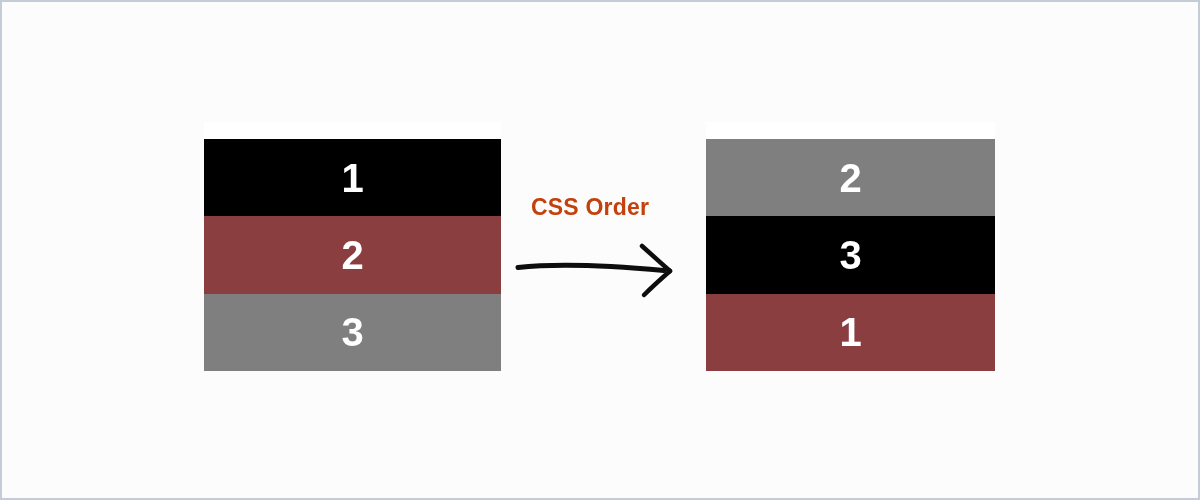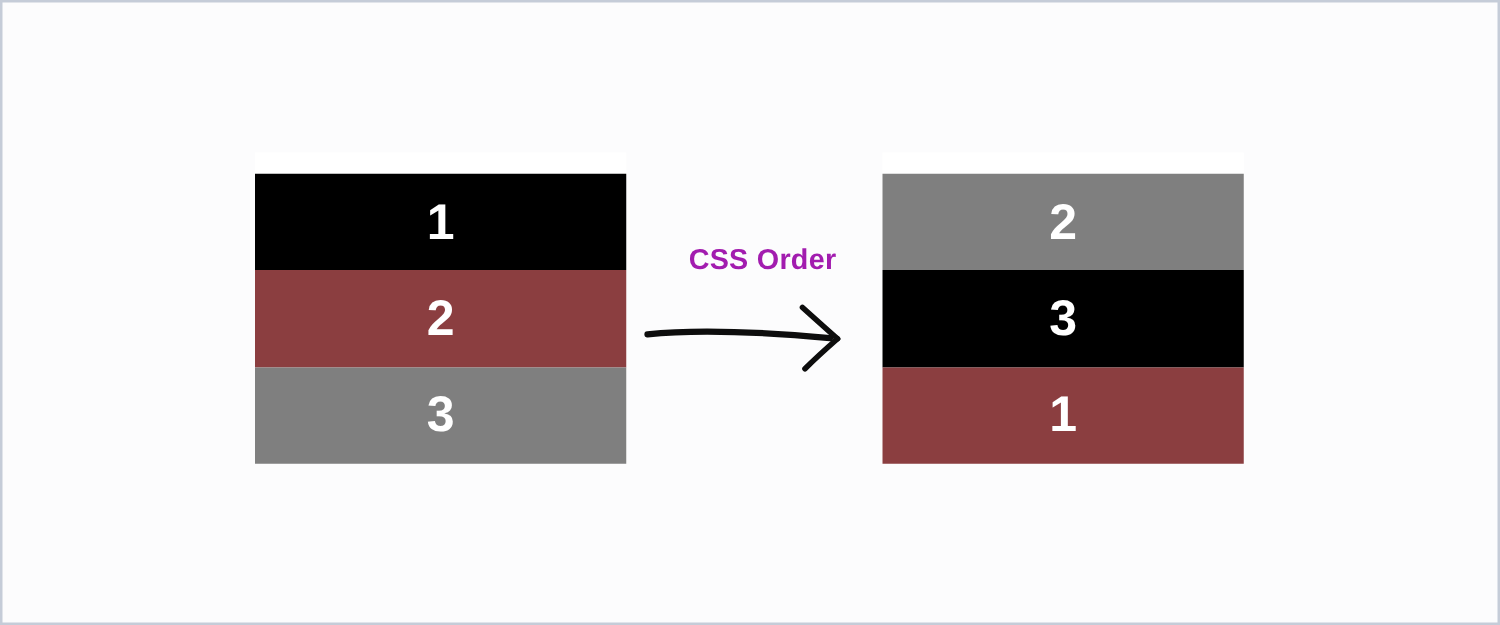--- a/index.html
+++ b/index.html
@@ -62,27 +62,27 @@
     user-select: none;
   }
 
   .band.black { background: #000000; }
   .band.red   { background: #8b3e40; }
   .band.gray  { background: #7f7f7f; }
 
   
   #css-order-label {
     position: absolute;
-    left: 528px;
+    left: 508px;
     top: 192px;
     width: 160px;
     text-align: center;
     font-size: 23px;
     font-weight: bold;
-    color: #a21caf;
+    color: #c2410c;
     letter-spacing: 0.2px;
     white-space: nowrap;
   }
 
   #arrow-wrap {
     position: absolute;
     left: 512px;
     top: 238px;
     width: 180px;
     height: 62px;

